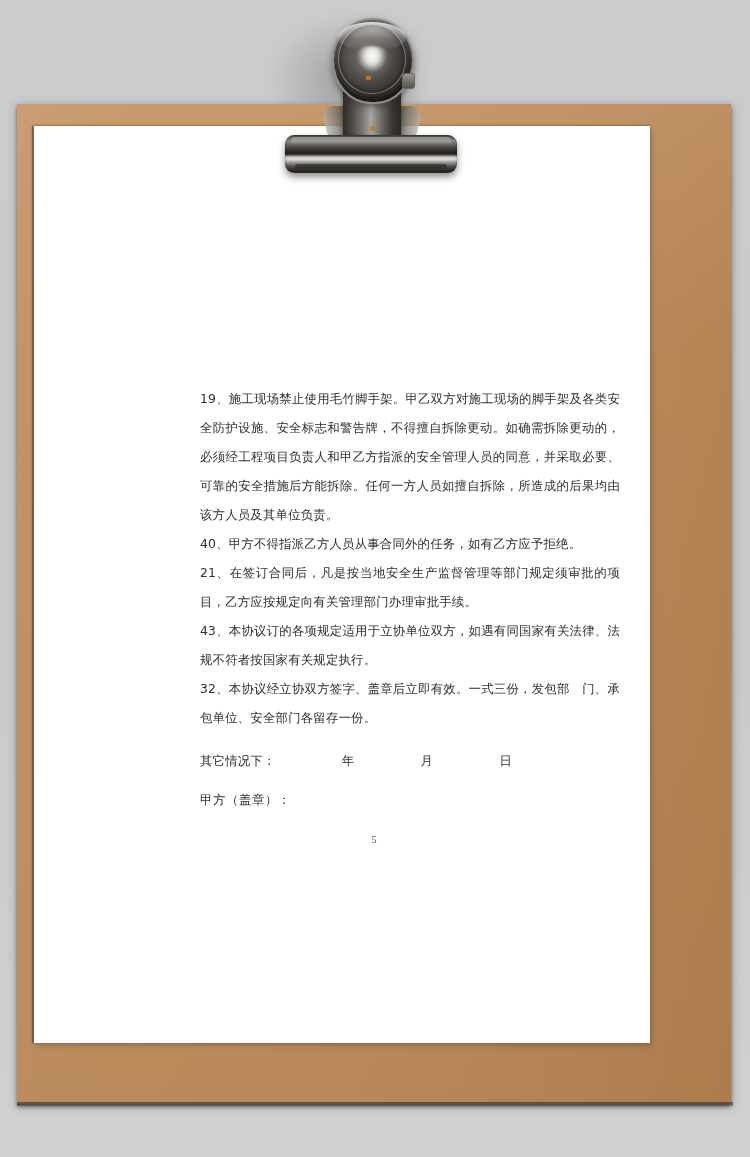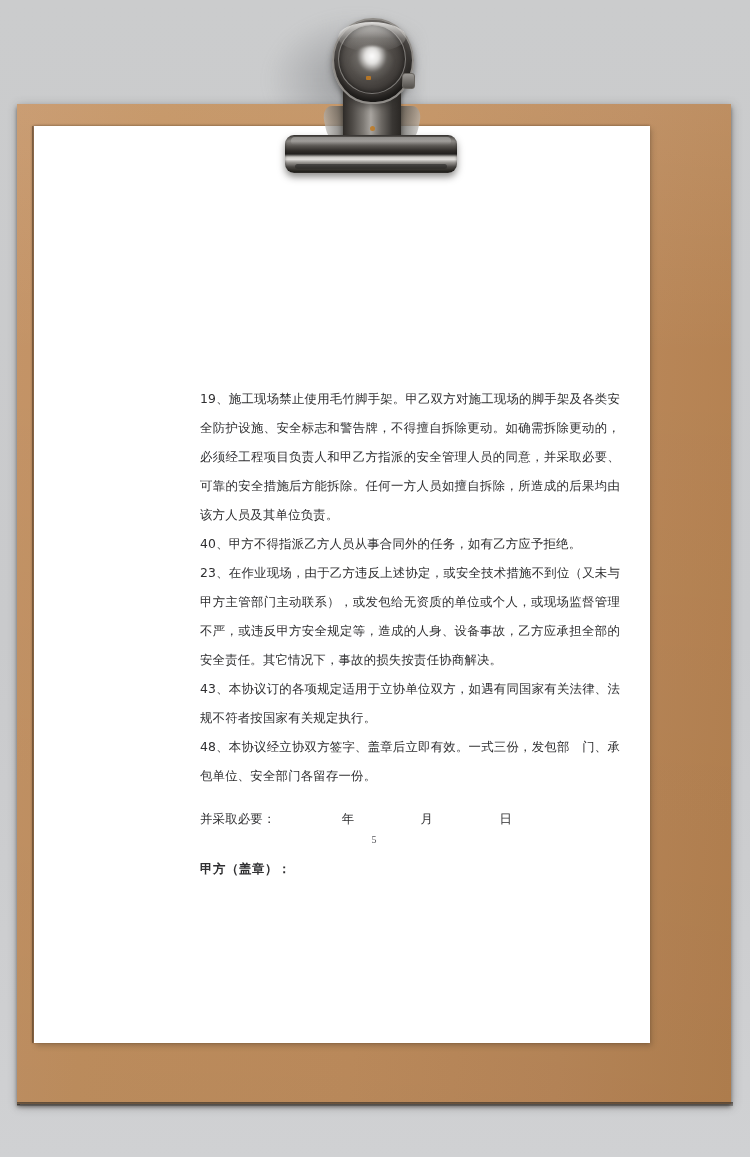--- a/index.html
+++ b/index.html
@@ -246,22 +246,22 @@
     text-align: justify;
     text-justify: inter-ideograph;
     margin: 0 0 0 0;
     letter-spacing: 0.2px;
   }
   .para.sig {
     margin-top: 14px;
     letter-spacing: 0.2px;
   }
   .para.stamp {
-    margin-top: 21px;
-    font-weight: bold;
+    margin-top: 10px;
+    font-weight: normal;
     letter-spacing: 0.6px;
   }
   .sig-row {
     display: block;
     white-space: pre;
   }
   #page-number {
     position: absolute;
     left: 0;
     top: 708px;
@@ -281,24 +281,24 @@
   <div class="board-edge-left"></div>
 
   <div id="clipboard"></div>
 
   <div class="board-edge-bottom"></div>
 
   <div id="paper">
     <div id="doc">
       <p class="para">19、施工现场禁止使用毛竹脚手架。甲乙双方对施工现场的脚手架及各类安全防护设施、安全标志和警告牌，不得擅自拆除更动。如确需拆除更动的，必须经工程项目负责人和甲乙方指派的安全管理人员的同意，并采取必要、可靠的安全措施后方能拆除。任何一方人员如擅自拆除，所造成的后果均由该方人员及其单位负责。</p>
       <p class="para">40、甲方不得指派乙方人员从事合同外的任务，如有乙方应予拒绝。</p>
-      <p class="para">23、在作业现场，由于乙方违反上述协定，或安全技术措施不到位（又未与甲方主管部门主动联系），或发包给无资质的单位或个人，或现场监督管理不严，或违反甲方安全规定等，造成的人身、设备事故，乙方应承担全部的安全责任。其它情况下，事故的损失按责任协商解决。</p>
+      <p class="para">21、在签订合同后，凡是按当地安全生产监督管理等部门规定须审批的项目，乙方应按规定向有关管理部门办理审批手续。</p>
       <p class="para">43、本协议订的各项规定适用于立协单位双方，如遇有同国家有关法律、法规不符者按国家有关规定执行。</p>
-      <p class="para">48、本协议经立协双方签字、盖章后立即有效。一式三份，发包部　门、承包单位、安全部门各留存一份。</p>
-      <p class="para sig sig-row">并采取必要：                年                月                日</p>
+      <p class="para">32、本协议经立协双方签字、盖章后立即有效。一式三份，发包部　门、承包单位、安全部门各留存一份。</p>
+      <p class="para sig sig-row">其它情况下：                年                月                日</p>
       <p class="para stamp">甲方（盖章）：</p>
     </div>
     <div id="page-number">5</div>
   </div>
 
   <div id="clip">
     <div class="clip-arm-l"></div>
     <div class="clip-arm-r"></div>
     <div class="clip-neck"></div>
     <div class="clip-round"></div>

